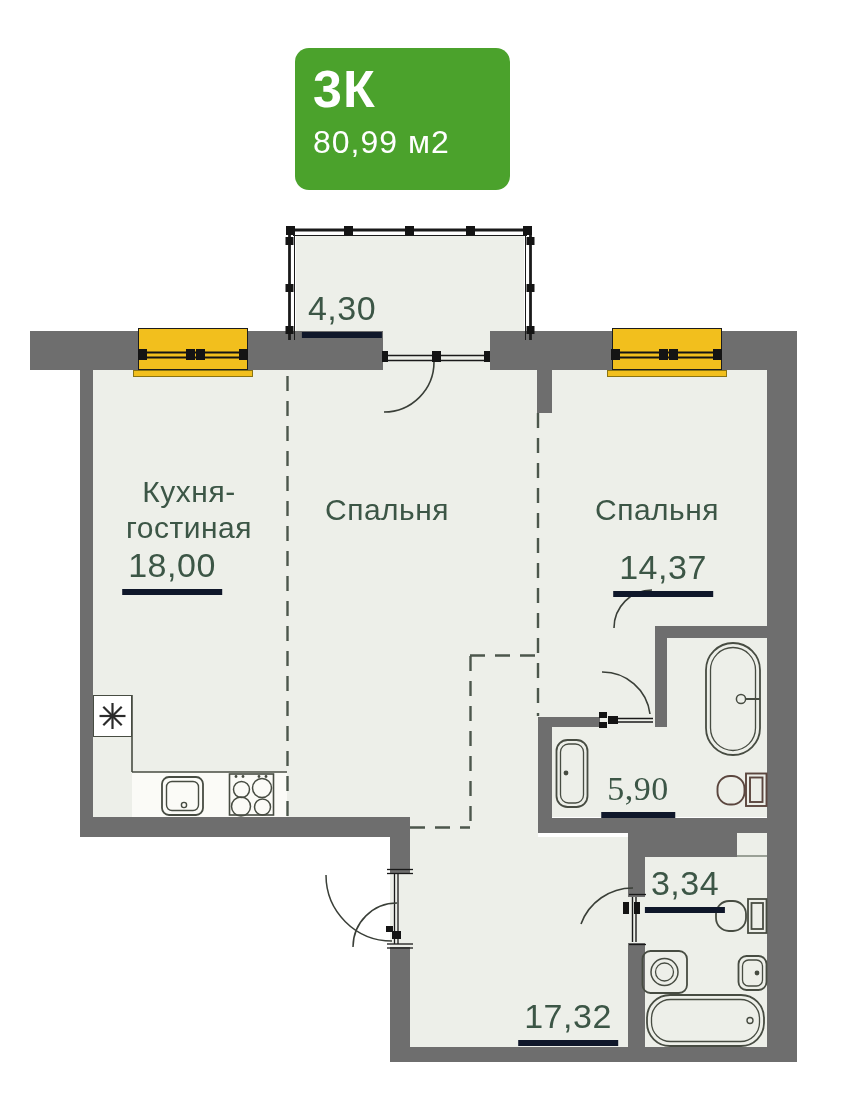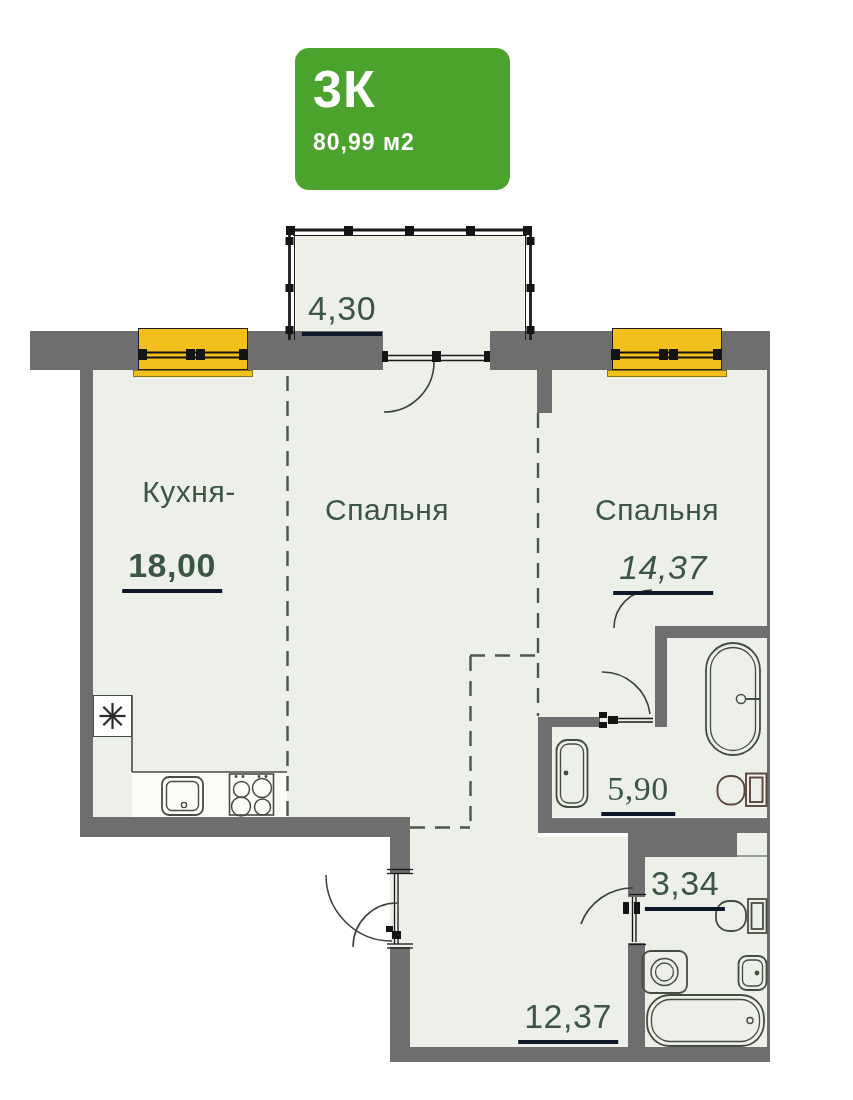--- a/index.html
+++ b/index.html
@@ -1,45 +1,45 @@
 <!DOCTYPE html>
 <html><head>
 <meta charset="utf-8">
 <style>
   html,body{margin:0;padding:0;background:#ffffff;}
   .stage{
-    position:relative;width:770px;height:1100px;background:#ffffff;overflow:hidden;
+    position:relative;width:853px;height:1100px;background:#ffffff;overflow:hidden;
     font-family:"Liberation Sans", sans-serif;
   }
   
   .badge{
     position:absolute;left:295px;top:48px;width:215px;height:142px;
     background:#4BA22C;border-radius:14px;color:#ffffff;box-sizing:border-box;
     padding:10px 0 0 18px;
   }
   .badge .type{font-size:52px;font-weight:600;line-height:62px;letter-spacing:1px;}
-  .badge .area{font-size:23px;font-weight:700;line-height:44px;letter-spacing:1px;}
+  .badge .area{font-size:32px;font-weight:400;line-height:44px;letter-spacing:1px;}
   
   .floor{position:absolute;background:#EDEFE9;}
   .wall{position:absolute;background:#6E6E6E;}
   .window{position:absolute;background:#F2BF1D;border:1px solid #1c1c1c;box-sizing:border-box;}
   .sill{position:absolute;background:#F2BF1D;border:1px solid #8a7413;box-sizing:border-box;}
   .counter{position:absolute;background:#FBFBF7;}
   .vent{position:absolute;background:#ffffff;border:1.6px solid #474C42;box-sizing:border-box;}
   .overlay{position:absolute;left:0;top:0;pointer-events:none;}
   
   .room-name{
     position:absolute;transform:translateX(-50%);color:#3C5646;
     font-size:30px;line-height:36px;text-align:center;white-space:nowrap;letter-spacing:.5px;
   }
   .room-area{
     position:absolute;transform:translateX(-50%);color:#3C5646;
     font-size:34px;text-align:center;white-space:nowrap;letter-spacing:.5px;
   }
-  .room-area .u{display:inline-block;padding:0 6px 4px 6px;border-bottom:4px solid #0f172a;}
+  .room-area .u{display:inline-block;padding:0 6px 4px 6px;border-bottom:6px solid #0f172a;}
 </style>
 </head>
 <body>
 
 <div class="stage">
 
   <div class="badge">
     <div class="type">3К</div>
     <div class="area">80,99 м2</div>
   </div>
@@ -250,41 +250,42 @@
 
     <line x1="737" y1="856" x2="767" y2="856" stroke="#9AA096" stroke-width="2"></line>
   </svg>
 
   <div class="room-area" style="left:342px;top:289px;">
     <span class="u">4,30</span>
   </div>
 
   <div class="room-name" style="left:189px;top:474px;text-align:center;">
     <span>Кухня-</span><br>
-  </div>
-  <div class="room-area" style="left:172px;top:546px;font-weight:bold;">
+    <span>гостиная</span>
+  </div>
+  <div class="room-area" style="left:172px;top:546px;">
     <span class="u">18,00</span>
   </div>
 
   <div class="room-name" style="left:387px;top:492px;">
     <span>Спальня</span>
   </div>
 
   <div class="room-name" style="left:657px;top:492px;">
     <span>Спальня</span>
   </div>
-  <div class="room-area" style="left:663px;top:548px;font-style:italic;">
+  <div class="room-area" style="left:663px;top:548px;">
     <span class="u">14,37</span>
   </div>
 
   <div class="room-area" style="left:638px;top:770px;font-family:Liberation Serif, serif;">
     <span class="u">5,90</span>
   </div>
 
   <div class="room-area" style="left:685px;top:864px;">
     <span class="u">3,34</span>
   </div>
 
   <div class="room-area" style="left:568px;top:997px;">
-    <span class="u">12,37</span>
+    <span class="u">17,32</span>
   </div>
 
 </div>
 
 </body></html>

